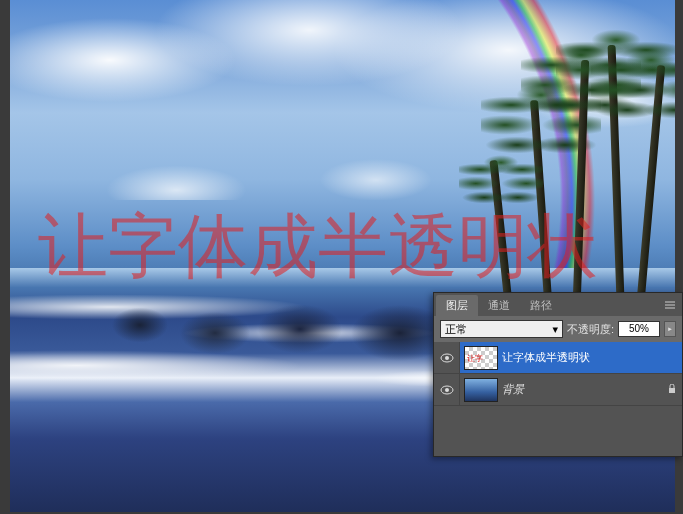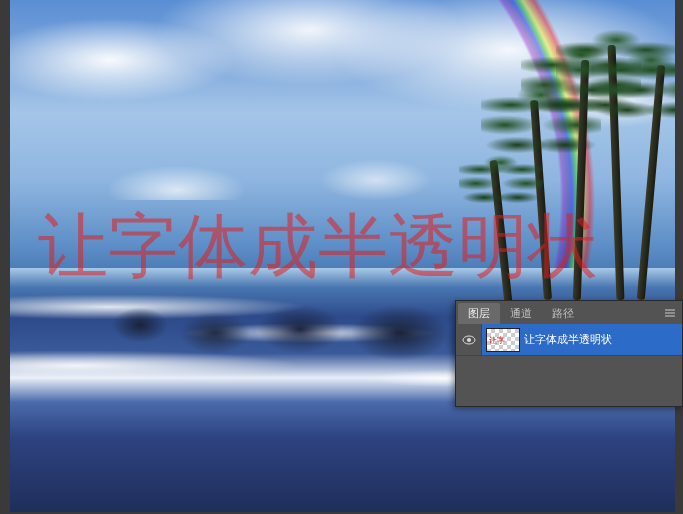--- a/index.html
+++ b/index.html
@@ -142,22 +142,22 @@
   font-weight: 500;
   color: #e02020;
   opacity: 0.55;
   letter-spacing: 0;
   white-space: nowrap;
   font-family: "SimSun", "宋体", serif;
 }
 .layers-panel {
   position: absolute;
   right: 0;
-  top: 300px;
-  width: 228px;
+  top: 292px;
+  width: 250px;
   background: #535353;
   border: 1px solid #282828;
   box-shadow: -2px 2px 6px rgba(0,0,0,0.4);
   font-size: 11px;
   color: #e0e0e0;
 }
 .panel-tabs {
   display: flex;
   background: #535353;
   padding: 2px 2px 0 2px;
@@ -317,28 +317,53 @@
     <div class="panel-tab">路径</div>
     <div class="panel-menu">
       <svg width="12" height="10">
           <line x1="1" y1="2" x2="11" y2="2" stroke="#ccc"></line>
           <line x1="1" y1="5" x2="11" y2="5" stroke="#ccc"></line>
           <line x1="1" y1="8" x2="11" y2="8" stroke="#ccc"></line>
         </svg>
     </div>
   </div>
 
+  <div class="panel-row">
+    <div class="blend-select">
+      <span>正常</span>
+      <span>▾</span>
+    </div>
+    <span class="label">不透明度:</span>
+    <span class="value-box">50%</span>
+    <span class="arrow-btn">▸</span>
+  </div>
 
 
   <div class="layer-list">
     <div class="layer-row selected">
       <div class="eye-col">
         <svg width="14" height="10">
             <ellipse cx="7" cy="5" rx="6" ry="4" fill="none" stroke="#ddd"></ellipse>
             <circle cx="7" cy="5" r="2" fill="#ddd"></circle>
           </svg>
       </div>
       <div class="thumb text"></div>
       <span class="layer-name">让字体成半透明状</span>
     </div>
+    <div class="layer-row">
+      <div class="eye-col">
+        <svg width="14" height="10">
+            <ellipse cx="7" cy="5" rx="6" ry="4" fill="none" stroke="#ddd"></ellipse>
+            <circle cx="7" cy="5" r="2" fill="#ddd"></circle>
+          </svg>
+      </div>
+      <div class="thumb bg"></div>
+      <span class="layer-name">背景</span>
+      <span class="layer-lock">
+        <svg width="10" height="10">
+            <rect x="2" y="4" width="6" height="5" fill="#ccc"></rect>
+            <path d="M3 4 V2 a2 2 0 0 1 4 0 V4" stroke="#ccc" fill="none"></path>
+          </svg>
+      </span>
+    </div>
     <div class="layer-empty"></div>
   </div>
 </div>
 
 </body></html>

